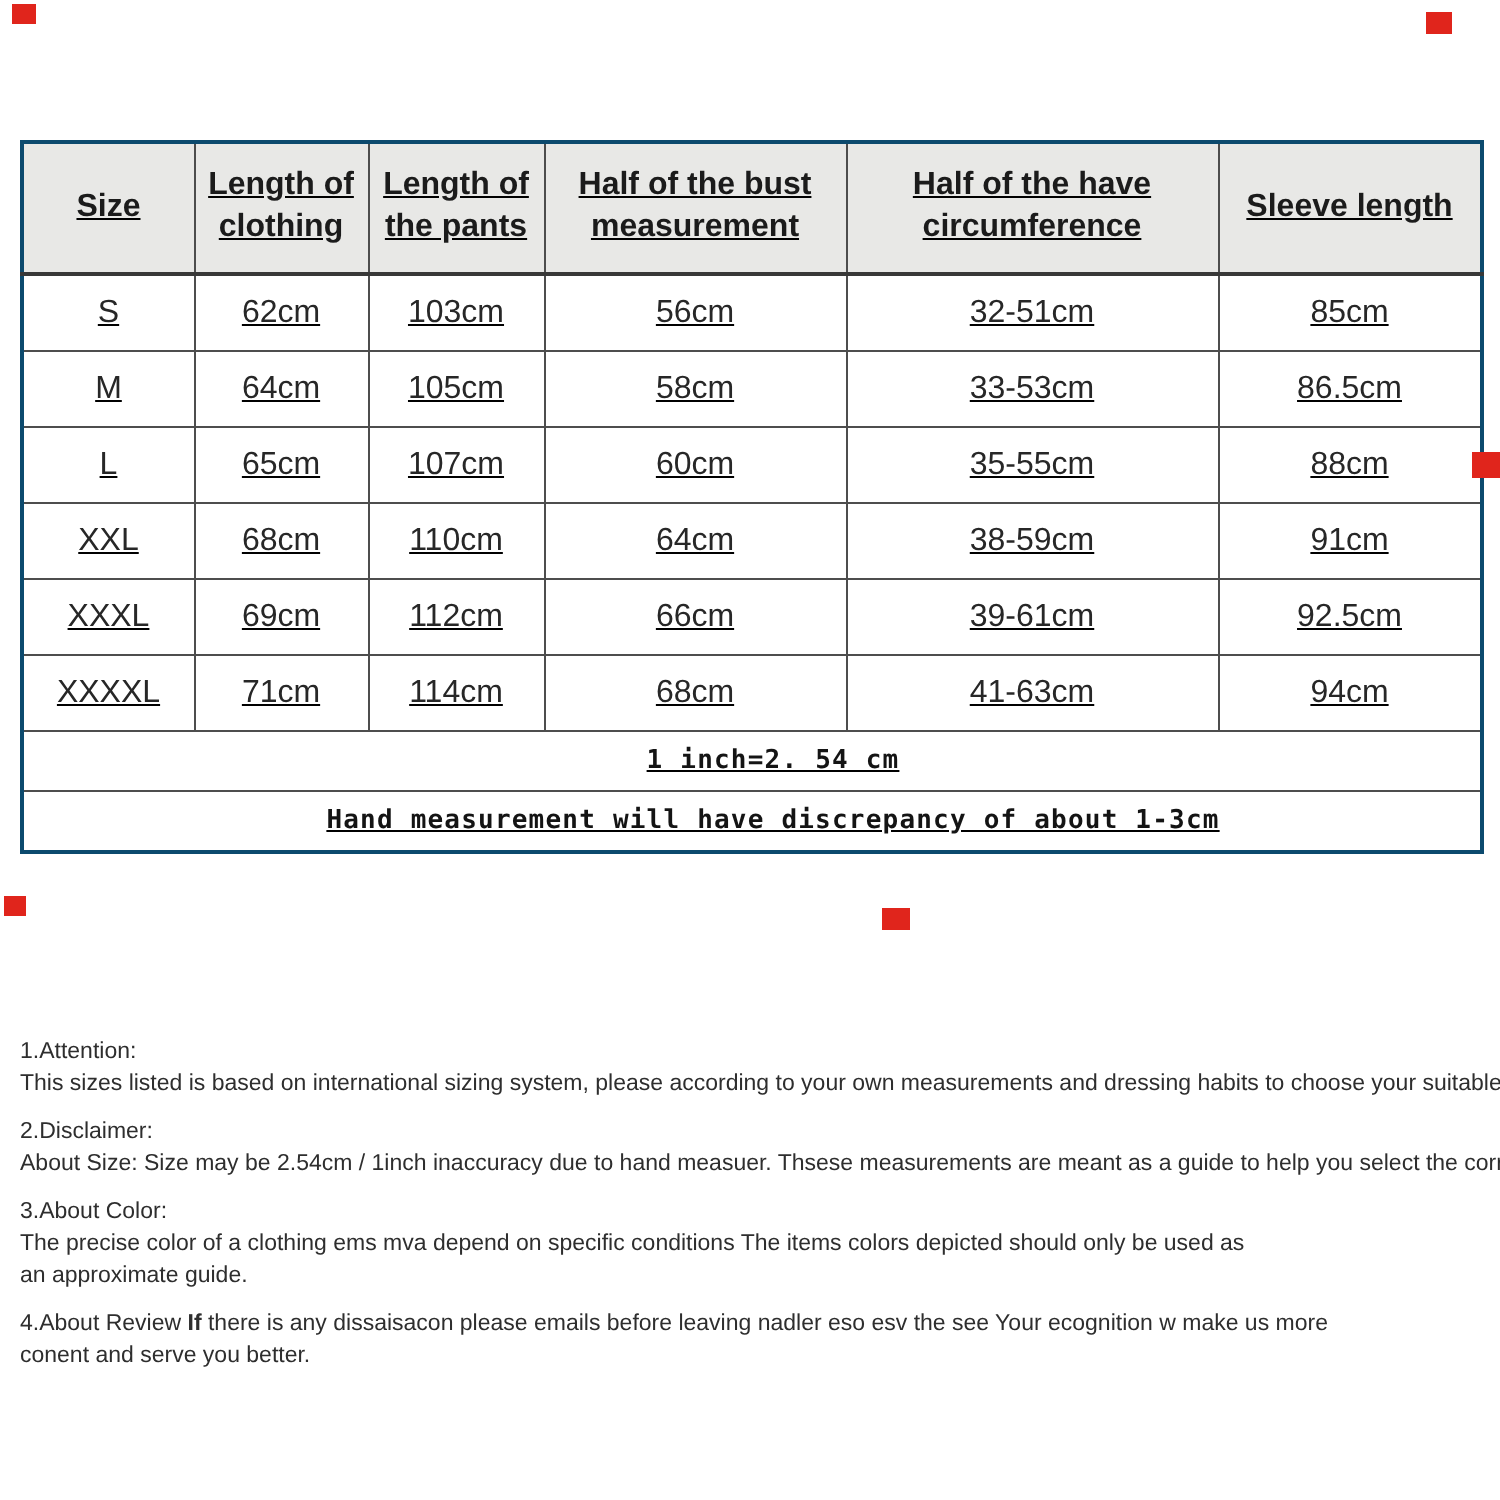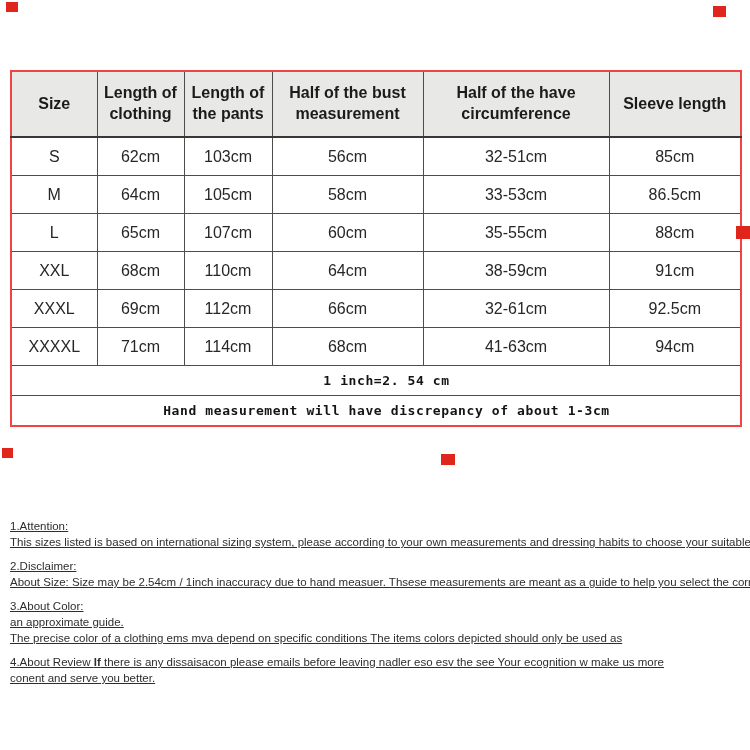--- a/index.html
+++ b/index.html
@@ -11,21 +11,22 @@
     font-family: "Liberation Sans", sans-serif;
   }
 
   
   table.size-chart {
     position: absolute;
     left: 10px; top: 70px;
     width: 730px;
     border-collapse: collapse;
     table-layout: fixed;
-    border: 2px solid #ef4444;
+    border: 2px solid #0c4a6e;
+    text-decoration: underline;
   }
   .size-chart th, .size-chart td {
     border: 1px solid #4d4d4d;
     text-align: center;
     vertical-align: middle;
     padding: 2px 3px;
     overflow: hidden;
   }
   .size-chart thead th {
     height: 60px;
@@ -52,21 +53,20 @@
   }
 
   
   .footnotes {
     position: absolute;
     left: 10px; top: 518px;
     width: 734px;
     font-size: 11.5px;
     line-height: 16px;
     color: #2e2e2e;
-    text-decoration: underline;
   }
   .fn-sec { margin: 0 0 8px 0; }
   .fn-line { white-space: nowrap; }
   .fn-bold { font-weight: bold; }
 
   
   .red-mark { position: absolute; background: #e0251c; }
   .red-mark.m1 { left: 6px;   top: 2px;   width: 12px; height: 10px; }
   .red-mark.m2 { left: 713px; top: 6px;   width: 13px; height: 11px; }
   .red-mark.m3 { left: 736px; top: 226px; width: 14px; height: 13px; }
@@ -128,21 +128,21 @@
         <td>110cm</td>
         <td>64cm</td>
         <td>38-59cm</td>
         <td>91cm</td>
       </tr>
       <tr class="data-row">
         <td>XXXL</td>
         <td>69cm</td>
         <td>112cm</td>
         <td>66cm</td>
-        <td>32-61cm</td>
+        <td>39-61cm</td>
         <td>92.5cm</td>
       </tr>
       <tr class="data-row">
         <td>XXXXL</td>
         <td>71cm</td>
         <td>114cm</td>
         <td>68cm</td>
         <td>41-63cm</td>
         <td>94cm</td>
       </tr>
@@ -159,22 +159,22 @@
     <div class="fn-sec">
       <div class="fn-line">1.Attention:</div>
       <div class="fn-line">This sizes listed is based on international sizing system, please according to your own measurements and dressing habits to choose your suitable size.</div>
     </div>
     <div class="fn-sec">
       <div class="fn-line">2.Disclaimer:</div>
       <div class="fn-line">About Size: Size may be 2.54cm / 1inch inaccuracy due to hand measuer. Thsese measurements are meant as a guide to help you select the correct size.</div>
     </div>
     <div class="fn-sec">
       <div class="fn-line">3.About Color:</div>
+      <div class="fn-line">The precise color of a clothing ems mva depend on specific conditions The items colors depicted should only be used as</div>
       <div class="fn-line">an approximate guide.</div>
-      <div class="fn-line">The precise color of a clothing ems mva depend on specific conditions The items colors depicted should only be used as</div>
     </div>
     <div class="fn-sec">
       <div class="fn-line"><span>4.About Review </span><span class="fn-bold">If</span><span> there is any dissaisacon please emails before leaving nadler eso esv the see Your ecognition w make us more</span></div>
       <div class="fn-line">conent and serve you better.</div>
     </div>
   </div>
 
   <span class="red-mark m1"></span>
   <span class="red-mark m2"></span>
   <span class="red-mark m3"></span>

